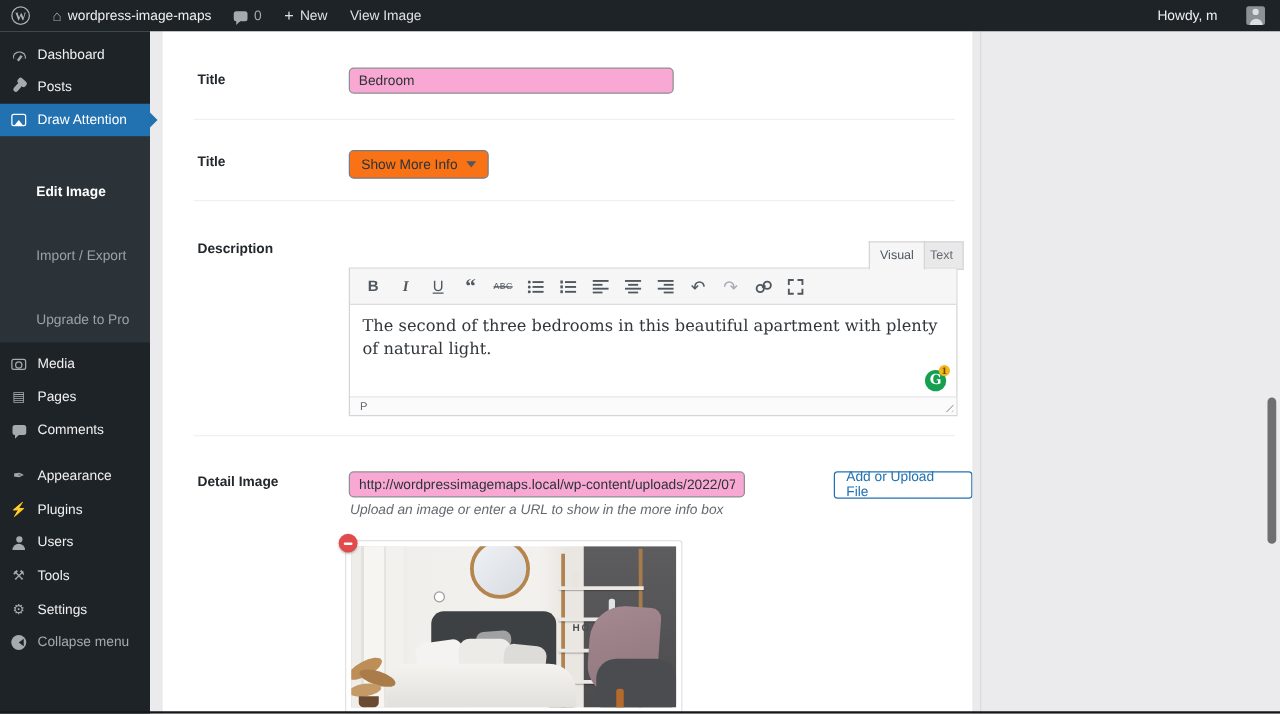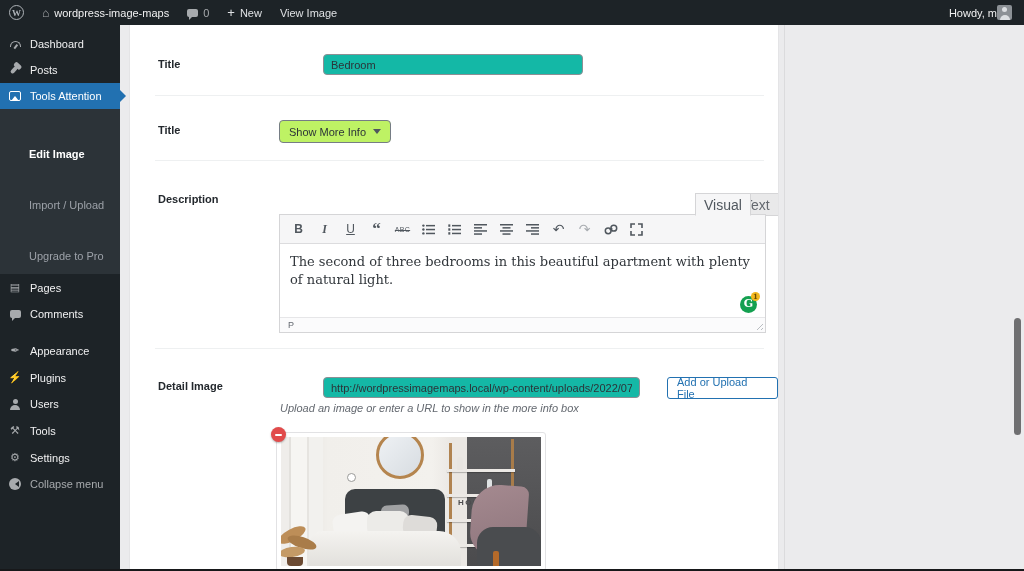--- a/index.html
+++ b/index.html
@@ -5,21 +5,21 @@
   * { margin:0; padding:0; box-sizing:border-box; }
   html,body { width:1024px; height:571px; }
   body { position:relative; overflow:hidden; background:#ebebed; font-family:"Liberation Sans",sans-serif; color:#1d2327; }
 
   
   .admin-bar { position:absolute; left:0; top:0; width:1024px; height:25px; background:#1d2327;
     display:flex; align-items:center; font-size:11px; color:#dfe1e4; z-index:40; }
   .ab-item { display:flex; align-items:center; gap:5px; height:25px; padding:0 9px; cursor:default; white-space:nowrap; }
   .ab-site { color:#f0f0f1; }
   .ab-count { color:#a7aaad; }
-  .ab-right { margin-left:auto; display:flex; align-items:center; gap:0; padding-right:12px; color:#f0f0f1; }
+  .ab-right { margin-left:auto; display:flex; align-items:center; gap:23px; padding-right:12px; color:#f0f0f1; }
   .wp-logo { width:15px; height:15px; border:1.5px solid #aeb3b8; border-radius:50%; color:#aeb3b8;
     display:flex; align-items:center; justify-content:center; font-family:"Liberation Serif",serif; font-weight:bold; font-size:9px; }
   .glyph-ic { color:#a7aaad; font-size:12px; line-height:1; }
   .i-bubble { width:11px; height:8px; background:#a7aaad; border-radius:2px; position:relative; display:inline-block; }
   .i-bubble:after { content:""; position:absolute; left:2px; bottom:-3px; border:3px solid transparent; border-top-color:#a7aaad; border-left-color:#a7aaad; }
   .avatar { width:15px; height:15px; background:#8c9196; border-radius:2px; position:relative; overflow:hidden; }
   .avatar:before { content:""; position:absolute; top:2px; left:5px; width:5px; height:5px; border-radius:50%; background:#dcdfe2; }
   .avatar:after  { content:""; position:absolute; bottom:-1px; left:2.5px; width:10px; height:6px; border-radius:5px 5px 0 0; background:#dcdfe2; }
 
   
@@ -54,28 +54,28 @@
 
   
   .panel { position:absolute; left:129px; top:25px; width:650px; height:546px; background:#fff;
     border-left:1px solid #e4e4e6; border-right:1px solid #e4e4e6; overflow:hidden; font-size:11px; }
   .track-line { position:absolute; left:784px; top:25px; width:1px; height:546px; background:#dbdbdd; }
   .scroll-thumb { position:absolute; left:1014px; top:318px; width:7px; height:117px; border-radius:4px; background:#6f6f71; }
   .bottom-strip { position:absolute; left:0; top:569px; width:1024px; height:2px; background:#17181a; }
 
   .f-label { position:absolute; left:28px; font-weight:bold; font-size:11px; color:#23282d; }
   .divider { position:absolute; left:25px; right:14px; height:1px; background:#eef0f1; }
-  .tin { position:absolute; height:21px; border:1px solid #8c8f94; border-radius:4px; background:#14b8a6;
-    font:11px "Liberation Sans",sans-serif; color:#2c3338; padding:0 7px; outline:none;margin-left:44px; }
+  .tin { position:absolute; height:21px; border:1px solid #8c8f94; border-radius:4px; background:#f9a8d4;
+    font:11px "Liberation Sans",sans-serif; color:#2c3338; padding:0 7px; outline:none; }
   .select { position:absolute; left:149px; top:95px; height:23px; border:1px solid #767d85; border-radius:4px;
-    background:#bef264; color:#2c3338; display:flex; align-items:center; gap:7px; padding:0 9px; cursor:default; }
+    background:#f97316; color:#2c3338; display:flex; align-items:center; gap:7px; padding:0 9px; cursor:default; }
   .chev { width:0; height:0; border:4px solid transparent; border-top:5px solid #50575e; margin-top:4px; }
 
   .tab { position:absolute; top:168px; height:23px; display:flex; align-items:center; padding:0 8px;
-    font-size:14px; color:#50575e; border:1px solid #d5d5d7; cursor:default; }
+    font-size:10px; color:#50575e; border:1px solid #d5d5d7; cursor:default; }
   .tab.on { background:#f6f6f7; border-bottom:1px solid #f6f6f7; z-index:3; }
   .tab.off { background:#e9e9ea; color:#646970; }
 
   .editor { position:absolute; left:149px; top:189px; width:487px; height:119px; border:1px solid #d5d5d7; background:#fff; z-index:2; }
   .toolbar { height:29px; background:#f6f6f7; border-bottom:1px solid #dcdcde; display:flex; align-items:center; padding:0 7px; gap:3px; }
   .tb { width:23px; height:21px; display:flex; align-items:center; justify-content:center; color:#50575e; font-size:12px;
     border-radius:2px; cursor:default; flex:none; }
   .tb svg { display:block; }
   .tb-b { font-weight:bold; }
   .tb-i { font-family:"Liberation Serif",serif; font-style:italic; font-weight:bold; }
@@ -174,27 +174,33 @@
   <div class="menu-item">
     <span class="mi">
         <span class="i-pin"></span>
       </span>
     <span>Posts</span>
   </div>
   <div class="menu-item active">
     <span class="mi">
         <span class="i-pic"></span>
       </span>
-    <span>Tools Attention</span>
+    <span>Draw Attention</span>
     <span class="arrow-out"></span>
   </div>
   <div class="submenu">
     <div class="submenu-item active">Edit Image</div>
-    <div class="submenu-item">Import / Upload</div>
+    <div class="submenu-item">Import / Export</div>
     <div class="submenu-item">Upgrade to Pro</div>
+  </div>
+  <div class="menu-item" style="margin-top:4px;">
+    <span class="mi">
+        <span class="i-cam"></span>
+      </span>
+    <span>Media</span>
   </div>
   <div class="menu-item">
     <span class="mi">▤</span>
     <span>Pages</span>
   </div>
   <div class="menu-item">
     <span class="mi">
         <span class="i-bubble"></span>
       </span>
     <span>Comments</span>

